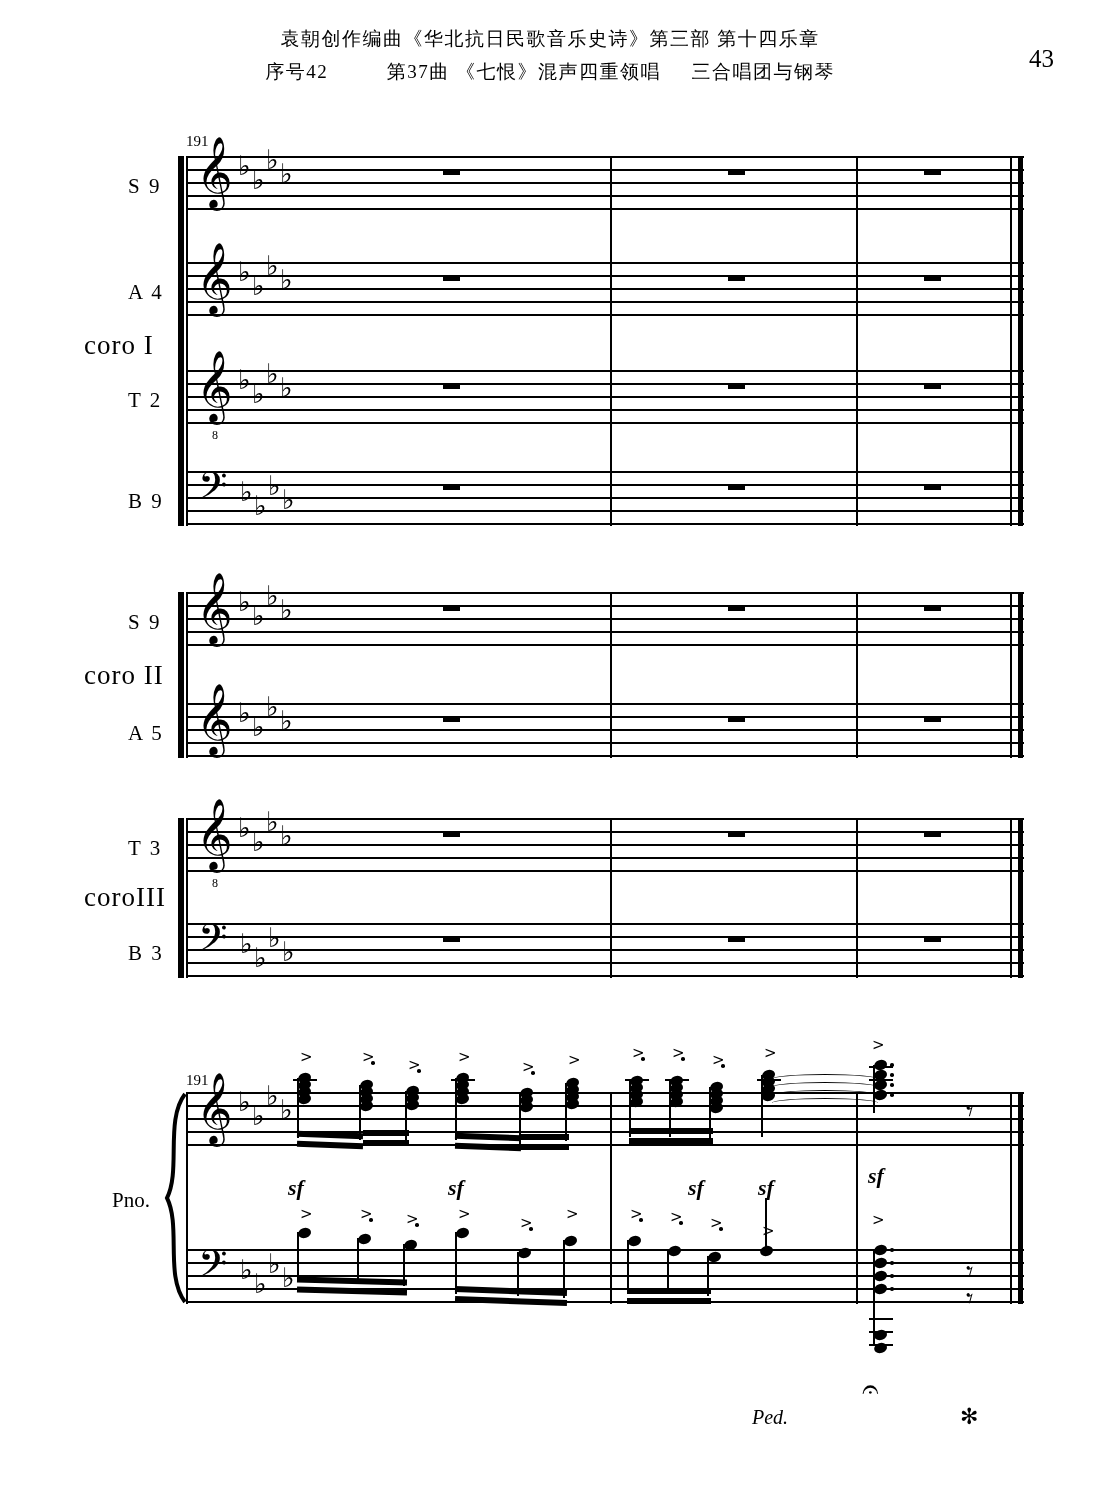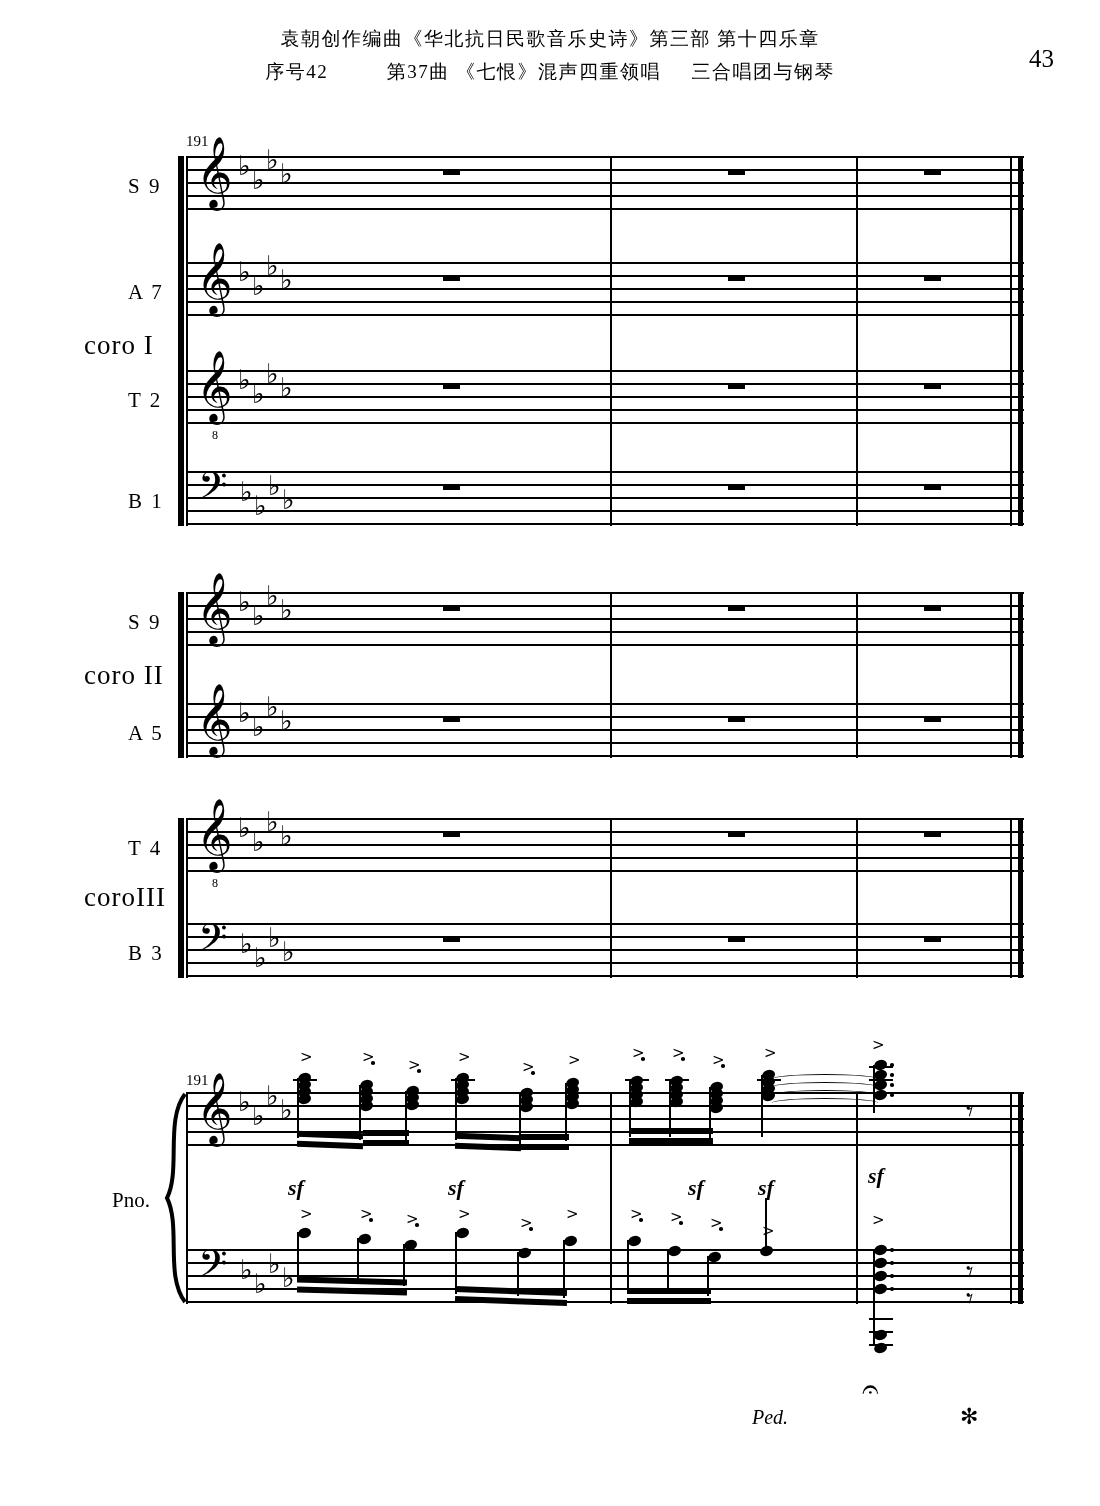--- a/index.html
+++ b/index.html
@@ -232,21 +232,21 @@
   <div class="wholerest" style="left:728px; top:169px;"></div>
   <div class="wholerest" style="left:924px; top:169px;"></div>
 
   <div class="stafflines" style="left:186px; top:262px; width:838px; height:55px;">
     <div class="ln" style="top:0px;"></div>
     <div class="ln" style="top:13px;"></div>
     <div class="ln" style="top:26px;"></div>
     <div class="ln" style="top:39px;"></div>
     <div class="ln" style="top:52px;"></div>
   </div>
-  <div class="label part" style="left:128px; top:280px;">A 7</div>
+  <div class="label part" style="left:128px; top:280px;">A 4</div>
   <div class="clef treble" style="left:196px; top:247px;">𝄞</div>
   <div class="flat" style="left:238px; top:258px;">♭</div>
   <div class="flat" style="left:252px; top:272px;">♭</div>
   <div class="flat" style="left:266px; top:252px;">♭</div>
   <div class="flat" style="left:280px; top:266px;">♭</div>
   <div class="wholerest" style="left:443px; top:275px;"></div>
   <div class="wholerest" style="left:728px; top:275px;"></div>
   <div class="wholerest" style="left:924px; top:275px;"></div>
 
   <div class="label coro" style="left:84px; top:330px;">coro I</div>
@@ -269,21 +269,21 @@
   <div class="wholerest" style="left:728px; top:383px;"></div>
   <div class="wholerest" style="left:924px; top:383px;"></div>
 
   <div class="stafflines" style="left:186px; top:471px; width:838px; height:55px;">
     <div class="ln" style="top:0px;"></div>
     <div class="ln" style="top:13px;"></div>
     <div class="ln" style="top:26px;"></div>
     <div class="ln" style="top:39px;"></div>
     <div class="ln" style="top:52px;"></div>
   </div>
-  <div class="label part" style="left:128px; top:489px;">B 1</div>
+  <div class="label part" style="left:128px; top:489px;">B 9</div>
   <div class="clef bass" style="left:198px; top:467px;">𝄢</div>
   <div class="flat" style="left:240px; top:478px;">♭</div>
   <div class="flat" style="left:254px; top:492px;">♭</div>
   <div class="flat" style="left:268px; top:472px;">♭</div>
   <div class="flat" style="left:282px; top:486px;">♭</div>
   <div class="wholerest" style="left:443px; top:484px;"></div>
   <div class="wholerest" style="left:728px; top:484px;"></div>
   <div class="wholerest" style="left:924px; top:484px;"></div>
 
   <div class="barline" style="left:186px; top:156px; height:370px;"></div>
@@ -334,21 +334,21 @@
   <div class="barline" style="left:1010px; top:592px; height:166px;"></div>
   <div class="barline thick" style="left:1018px; top:592px; height:166px;"></div>
 
   <div class="stafflines" style="left:186px; top:818px; width:838px; height:55px;">
     <div class="ln" style="top:0px;"></div>
     <div class="ln" style="top:13px;"></div>
     <div class="ln" style="top:26px;"></div>
     <div class="ln" style="top:39px;"></div>
     <div class="ln" style="top:52px;"></div>
   </div>
-  <div class="label part" style="left:128px; top:836px;">T 4</div>
+  <div class="label part" style="left:128px; top:836px;">T 3</div>
   <div class="clef treble" style="left:196px; top:803px;">𝄞</div>
   <div class="octave8" style="left:212px; top:876px;">8</div>
   <div class="flat" style="left:238px; top:814px;">♭</div>
   <div class="flat" style="left:252px; top:828px;">♭</div>
   <div class="flat" style="left:266px; top:808px;">♭</div>
   <div class="flat" style="left:280px; top:822px;">♭</div>
   <div class="wholerest" style="left:443px; top:831px;"></div>
   <div class="wholerest" style="left:728px; top:831px;"></div>
   <div class="wholerest" style="left:924px; top:831px;"></div>
 

